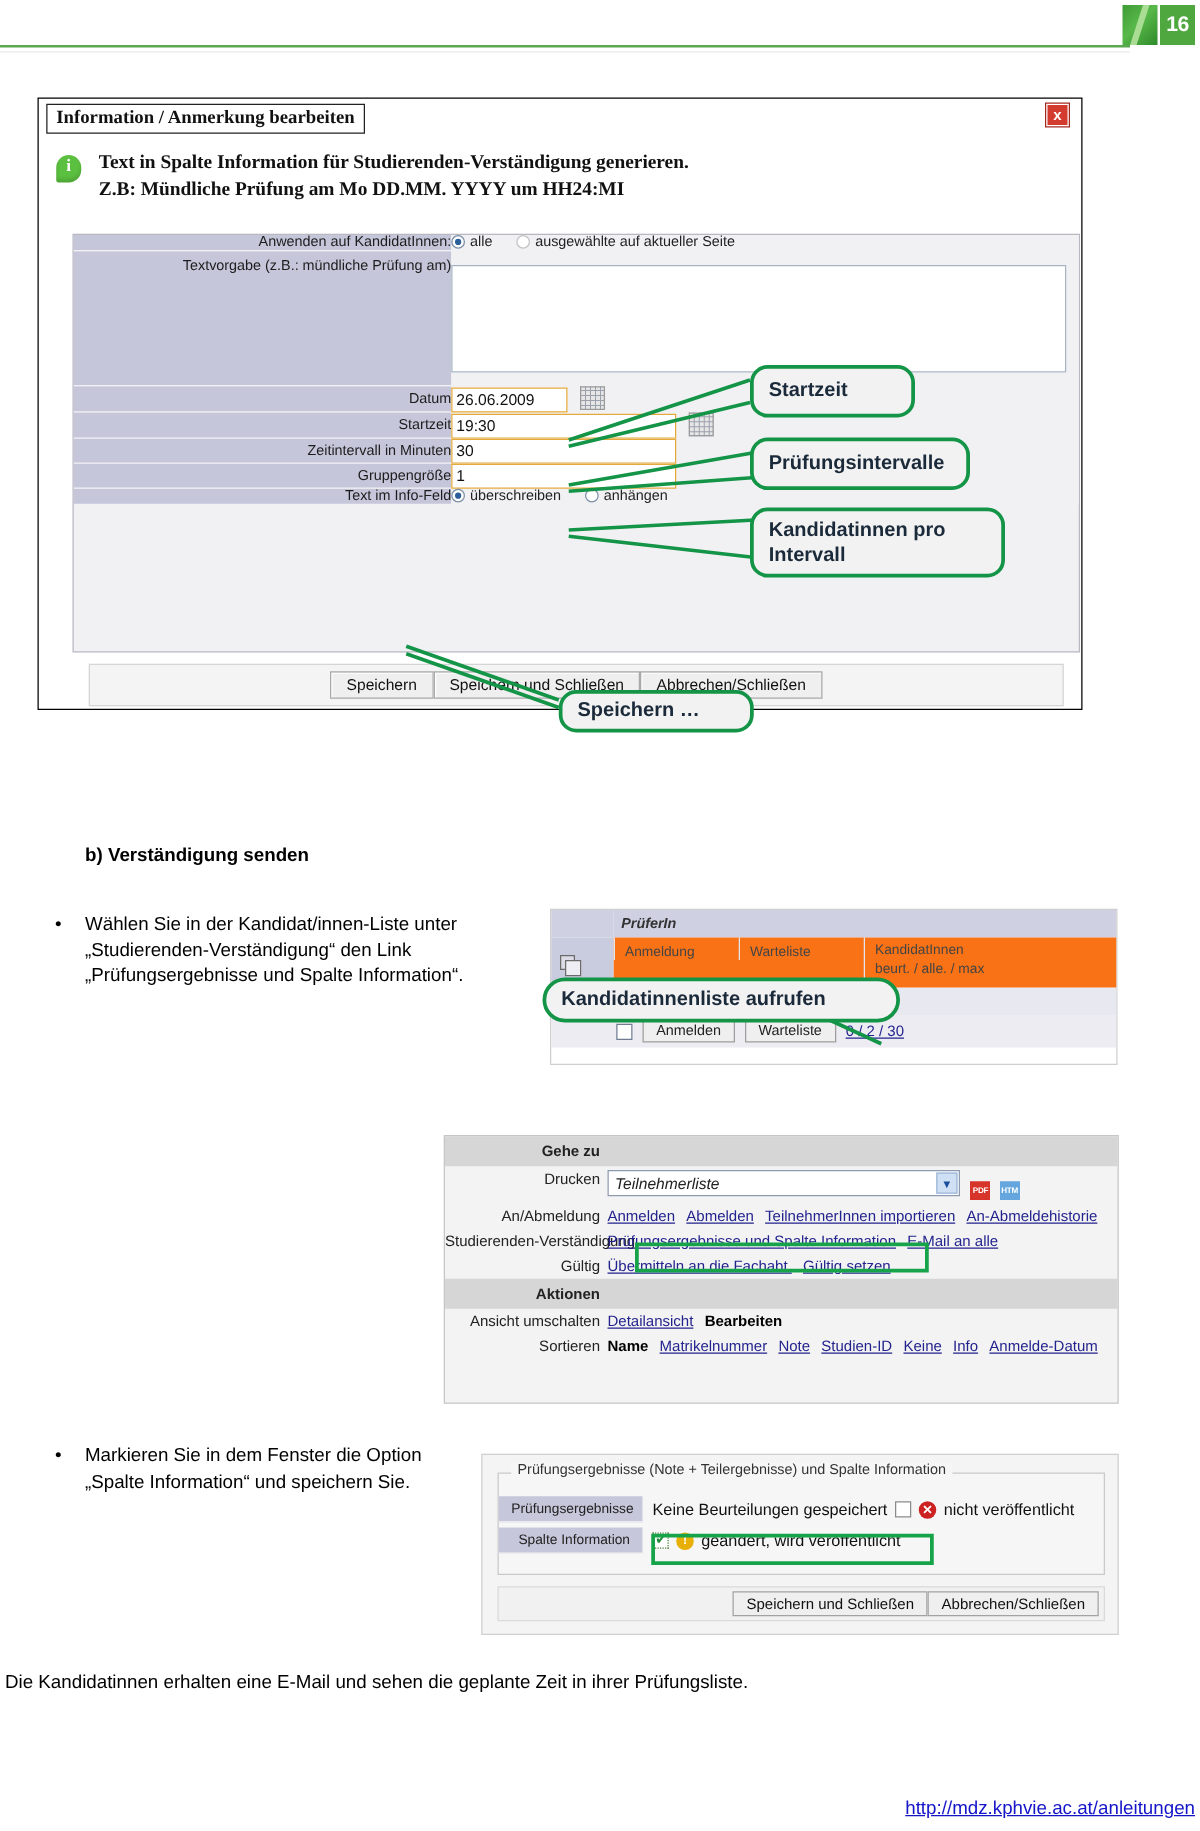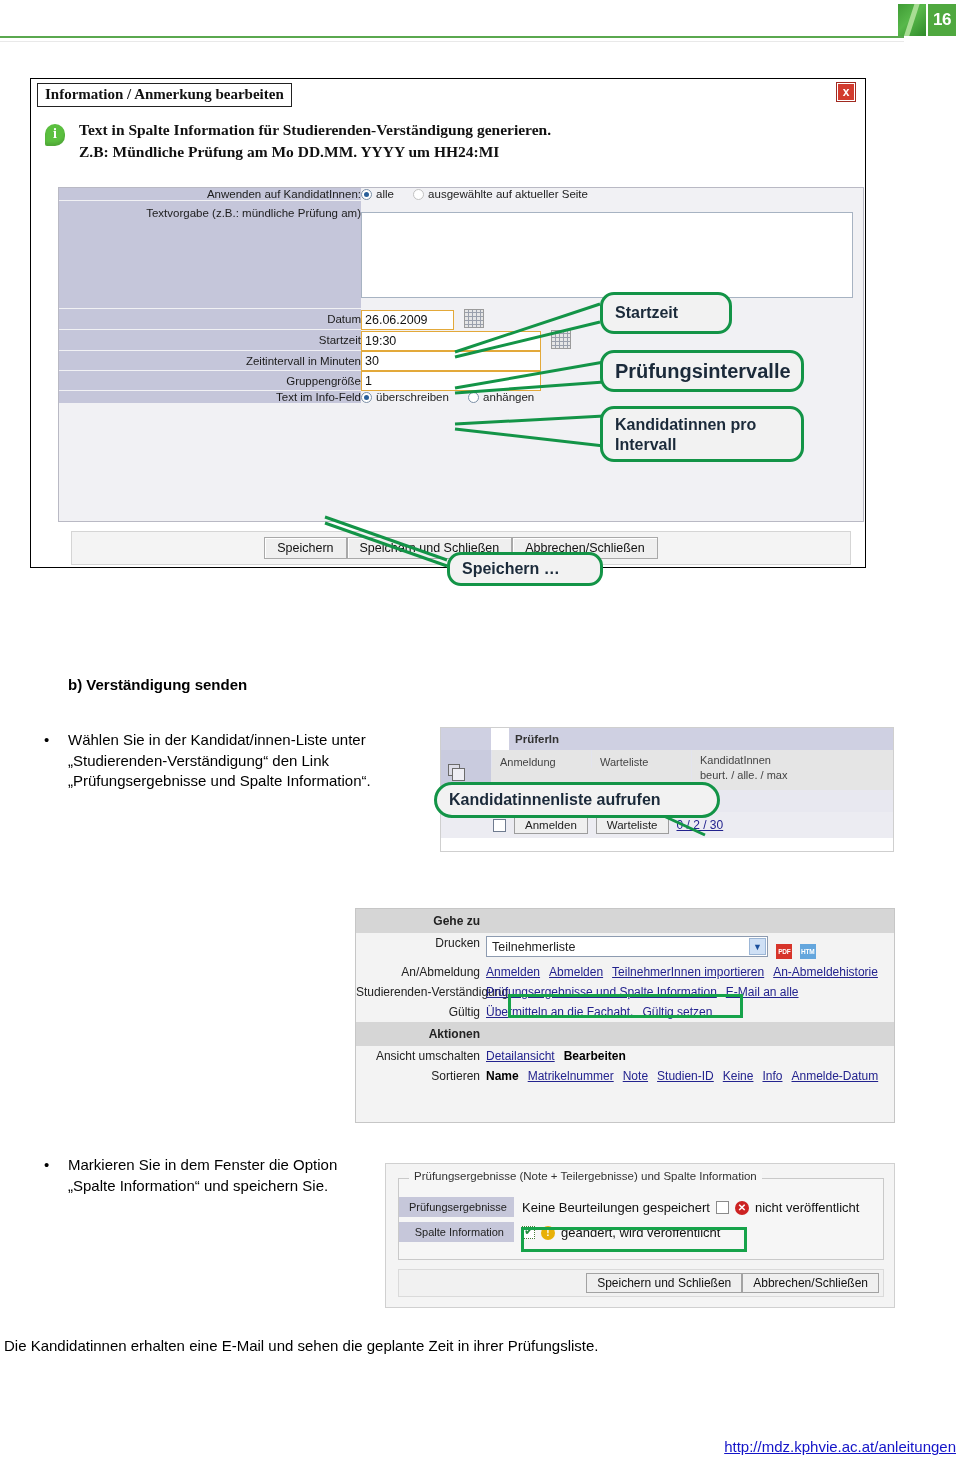--- a/index.html
+++ b/index.html
@@ -130,22 +130,22 @@
   .closing { position:absolute; left:4px; top:1337px; font-size:15px; }
   .footer-link { position:absolute; right:4px; top:1438px; font-size:15px;
       color:#1414c8; text-decoration:underline; }
 
   
   .shot-kand {
     position:absolute; left:440px; top:727px; width:454px; height:125px;
     border:1px solid #cfcfcf; background:#fff; font-size:11px; color:#333;
   }
   .kl-head-top { height:22px; background:#cfd0e2; display:flex; align-items:center;
-     padding-left:6px; font-weight:bold; color:#333; font-size:11.5px;margin-left:18px;}
-  .kl-head-sub { height:40px; background:#e5e5e5; display:flex; align-items:flex-start;}
+     padding-left:6px; font-style:italic; font-weight:bold; color:#333; font-size:11.5px;}
+  .kl-head-sub { height:40px; background:#f97316; display:flex; align-items:flex-start;}
   .kl-sub-cell { padding:6px 8px 0 8px; border-left:1px solid #e3e4ee; font-size:11px; color:#444;}
   .kl-blank { height:22px; background:#e8e8f0; }
   .kl-bottom { height:26px; background:#ececf2; display:flex; align-items:center; padding-left:6px; gap:8px;}
   .kl-cb { width:13px; height:13px; border:1px solid #6f7b8f; background:#fff; }
   .kl-btn { background:#efefef; border:1px solid #9d9d9d; font-size:11.5px; padding:2px 10px; color:#222;}
   .kl-link { color:#23238e; text-decoration:underline; font-size:12px; }
   .copy-icon { position:absolute; left:7px; top:36px; width:12px; height:12px;
      border:1px solid #6b6b6b; background:#dcdce6; }
   .copy-icon:after{ content:""; position:absolute; left:3px; top:3px; width:11px; height:11px;
      border:1px solid #6b6b6b; background:#eeeef4; }
@@ -160,20 +160,21 @@
      font-size:12px; color:#222; }
   .mn-sec { background:#d6d6d6; font-weight:bold; }
   .mn-sec .mn-lab { padding-top:2px; padding-bottom:2px; }
   .mn-links a, .mn-links span.lnk { color:#23238e; text-decoration:underline;
      margin-right:9px; white-space:nowrap; font-size:12px; }
   .mn-links span.bold { font-weight:bold; text-decoration:none; color:#000; margin-right:9px;}
   .mn-select {
     width:282px; height:21px; background:#fff; border:1px solid #8d9bb0;
     display:inline-flex; align-items:center; padding:0 0 0 5px; font-size:12.5px;
     position:relative;
+    font-style:italic;
   }
   .mn-arrow { position:absolute; right:1px; top:1px; width:17px; height:17px;
      background:#cfe0f5; border:1px solid #9cb6d6; color:#1b4f9c; font-size:9px;
      display:flex; align-items:center; justify-content:center;}
   .ic-pdf { display:inline-block; width:16px; height:15px; background:#d7342a; color:#fff;
      font-size:6.5px; font-weight:bold; text-align:center; line-height:15px; margin-left:5px;
      vertical-align:-3px; letter-spacing:-.3px;}
   .ic-html { display:inline-block; width:16px; height:15px; background:#64a6dd; color:#fff;
      font-size:6.5px; font-weight:bold; text-align:center; line-height:15px; margin-left:4px;
      vertical-align:-3px; letter-spacing:-.3px;}
@@ -309,21 +310,21 @@
     <path d="M 447 566 L 325 523"></path>
 
     <path d="M 655 812 L 705 835"></path>
   </g>
 </svg>
 
 <div class="callout" style="left:600px; top:292px; width:132px; height:42px; font-size:16px;">
   <span>Startzeit</span>
 </div>
 
-<div class="callout" style="left:600px; top:350px; width:204px; height:42px; font-size:20px;">
+<div class="callout" style="left:600px; top:350px; width:176px; height:42px; font-size:16px;">
   <span>Prüfungsintervalle</span>
 </div>
 
 <div class="callout two-line" style="left:600px; top:406px; width:204px; height:56px; font-size:16px;">
   <div>Kandidatinnen pro</div>
   <div>Intervall</div>
 </div>
 
 <div class="callout" style="left:447px; top:552px; width:156px; height:34px; font-size:16px;">
   <span>Speichern …</span>

